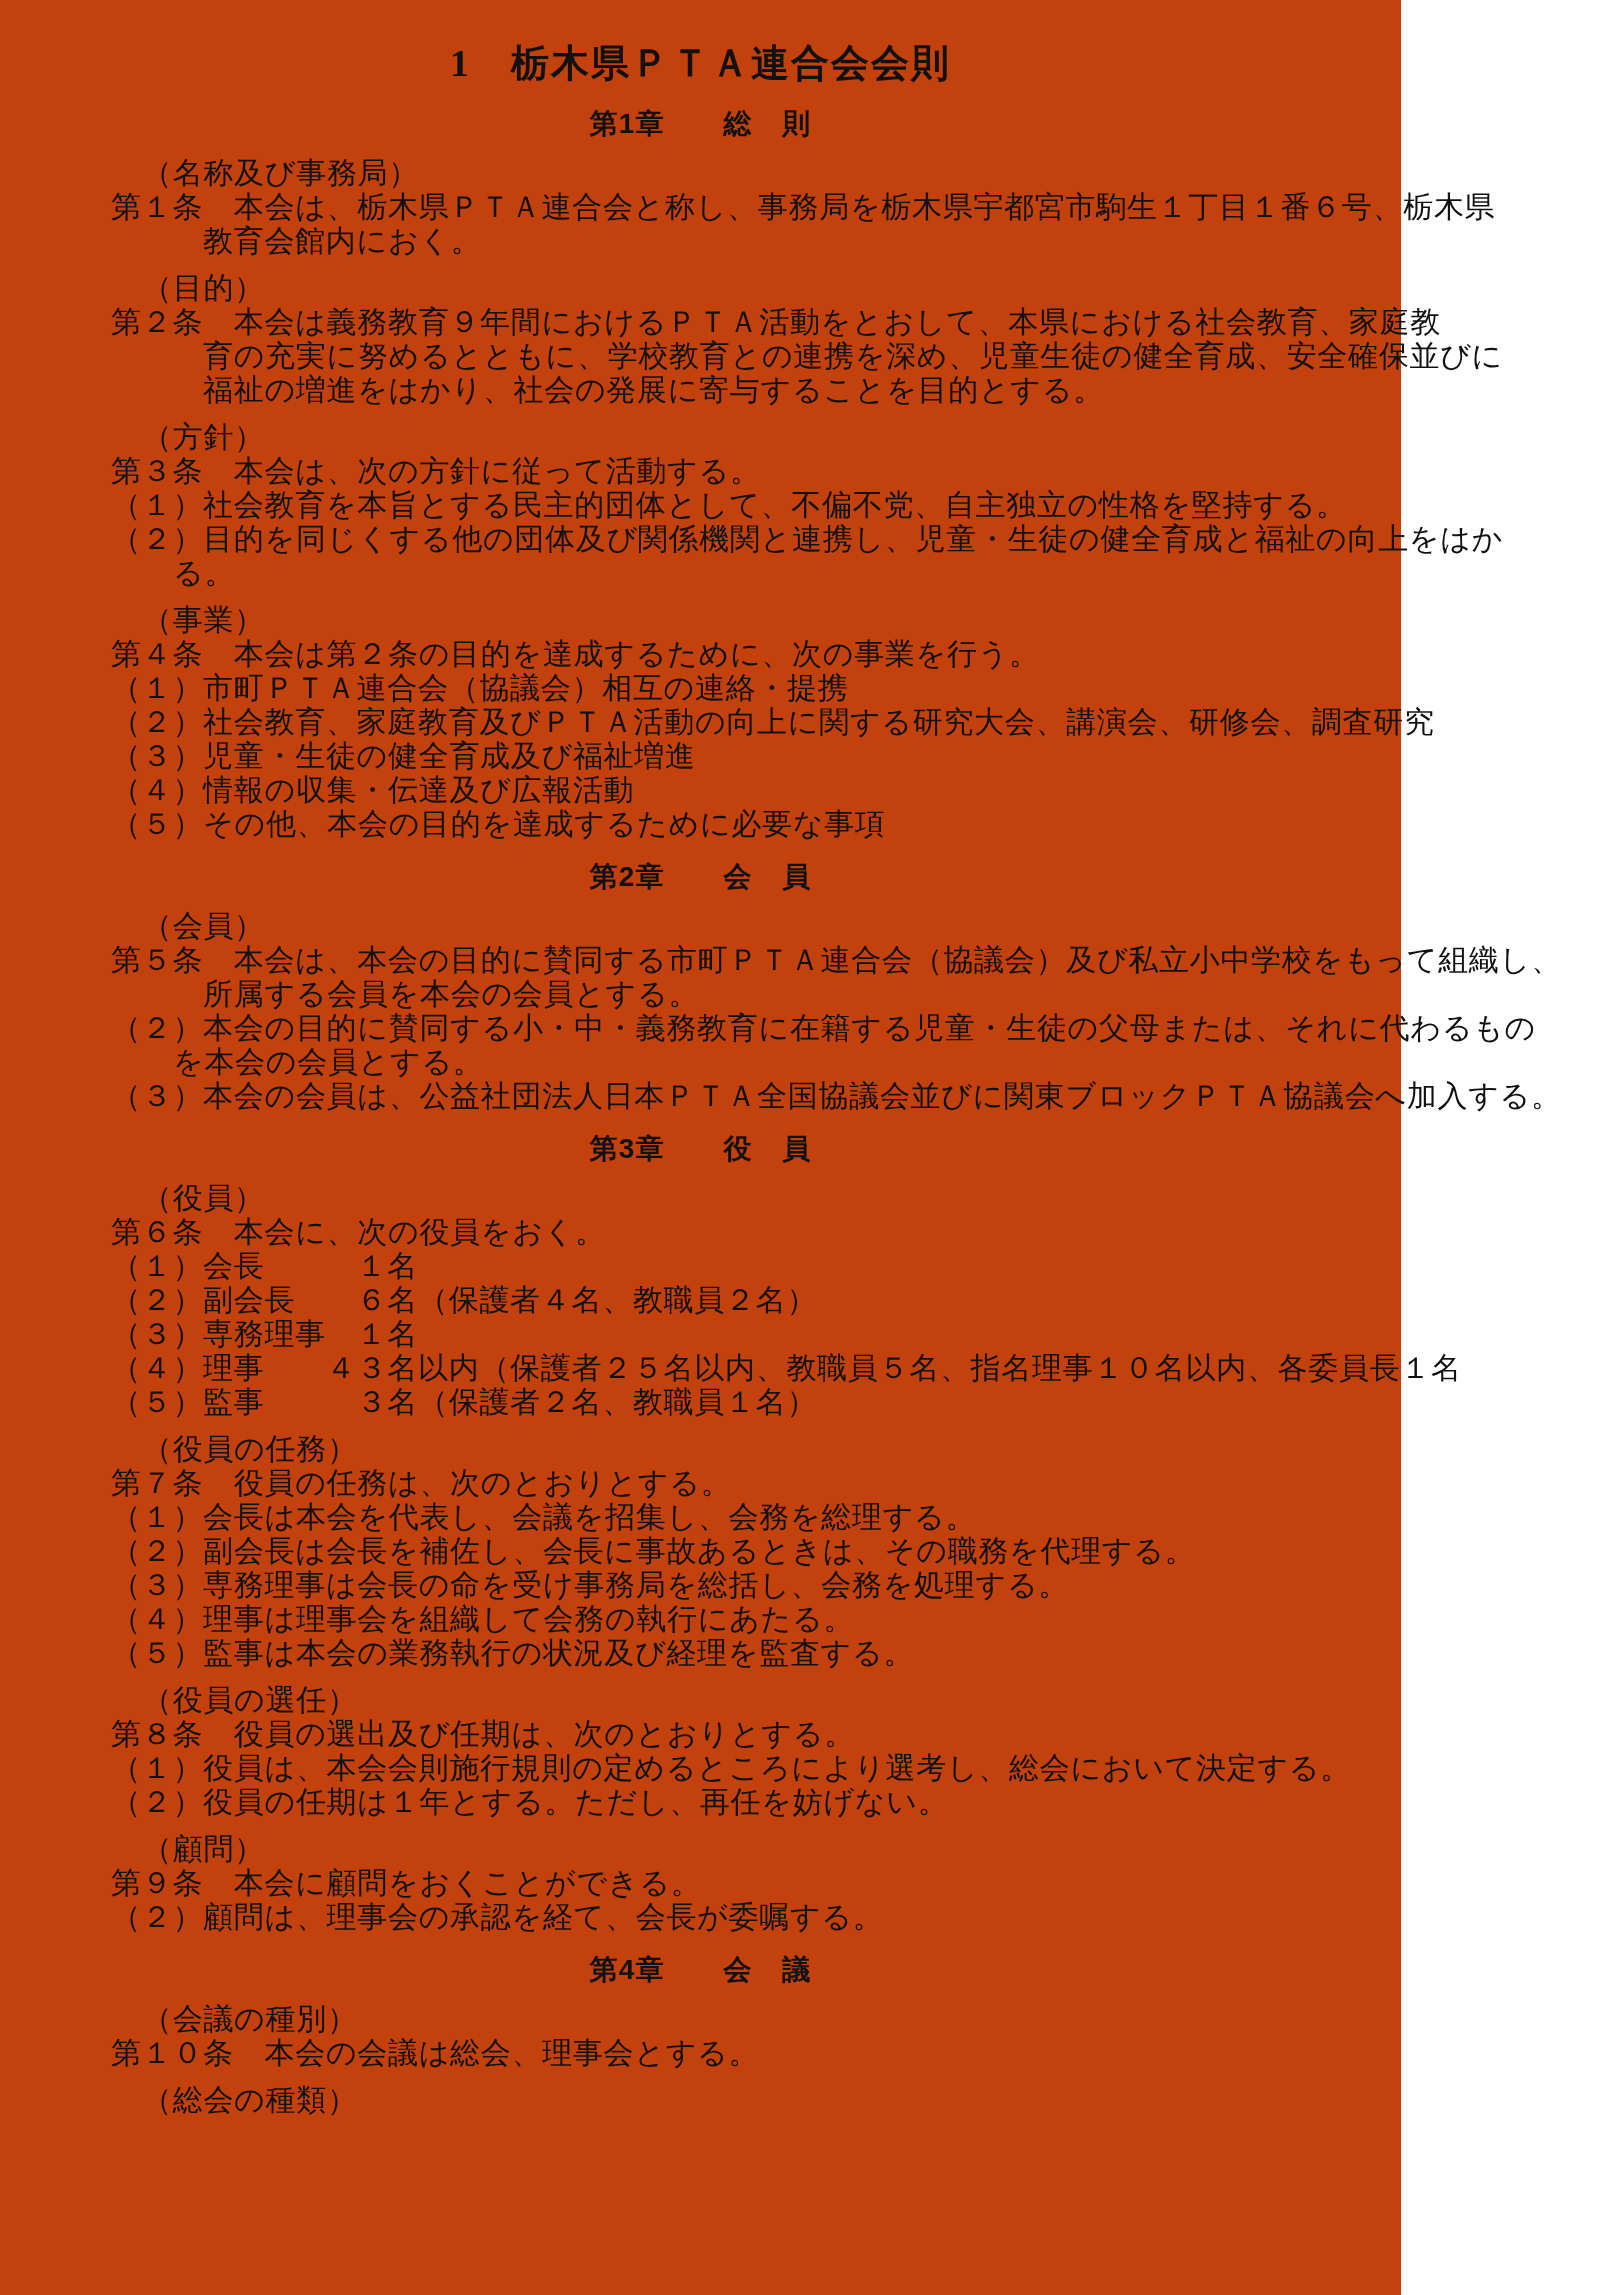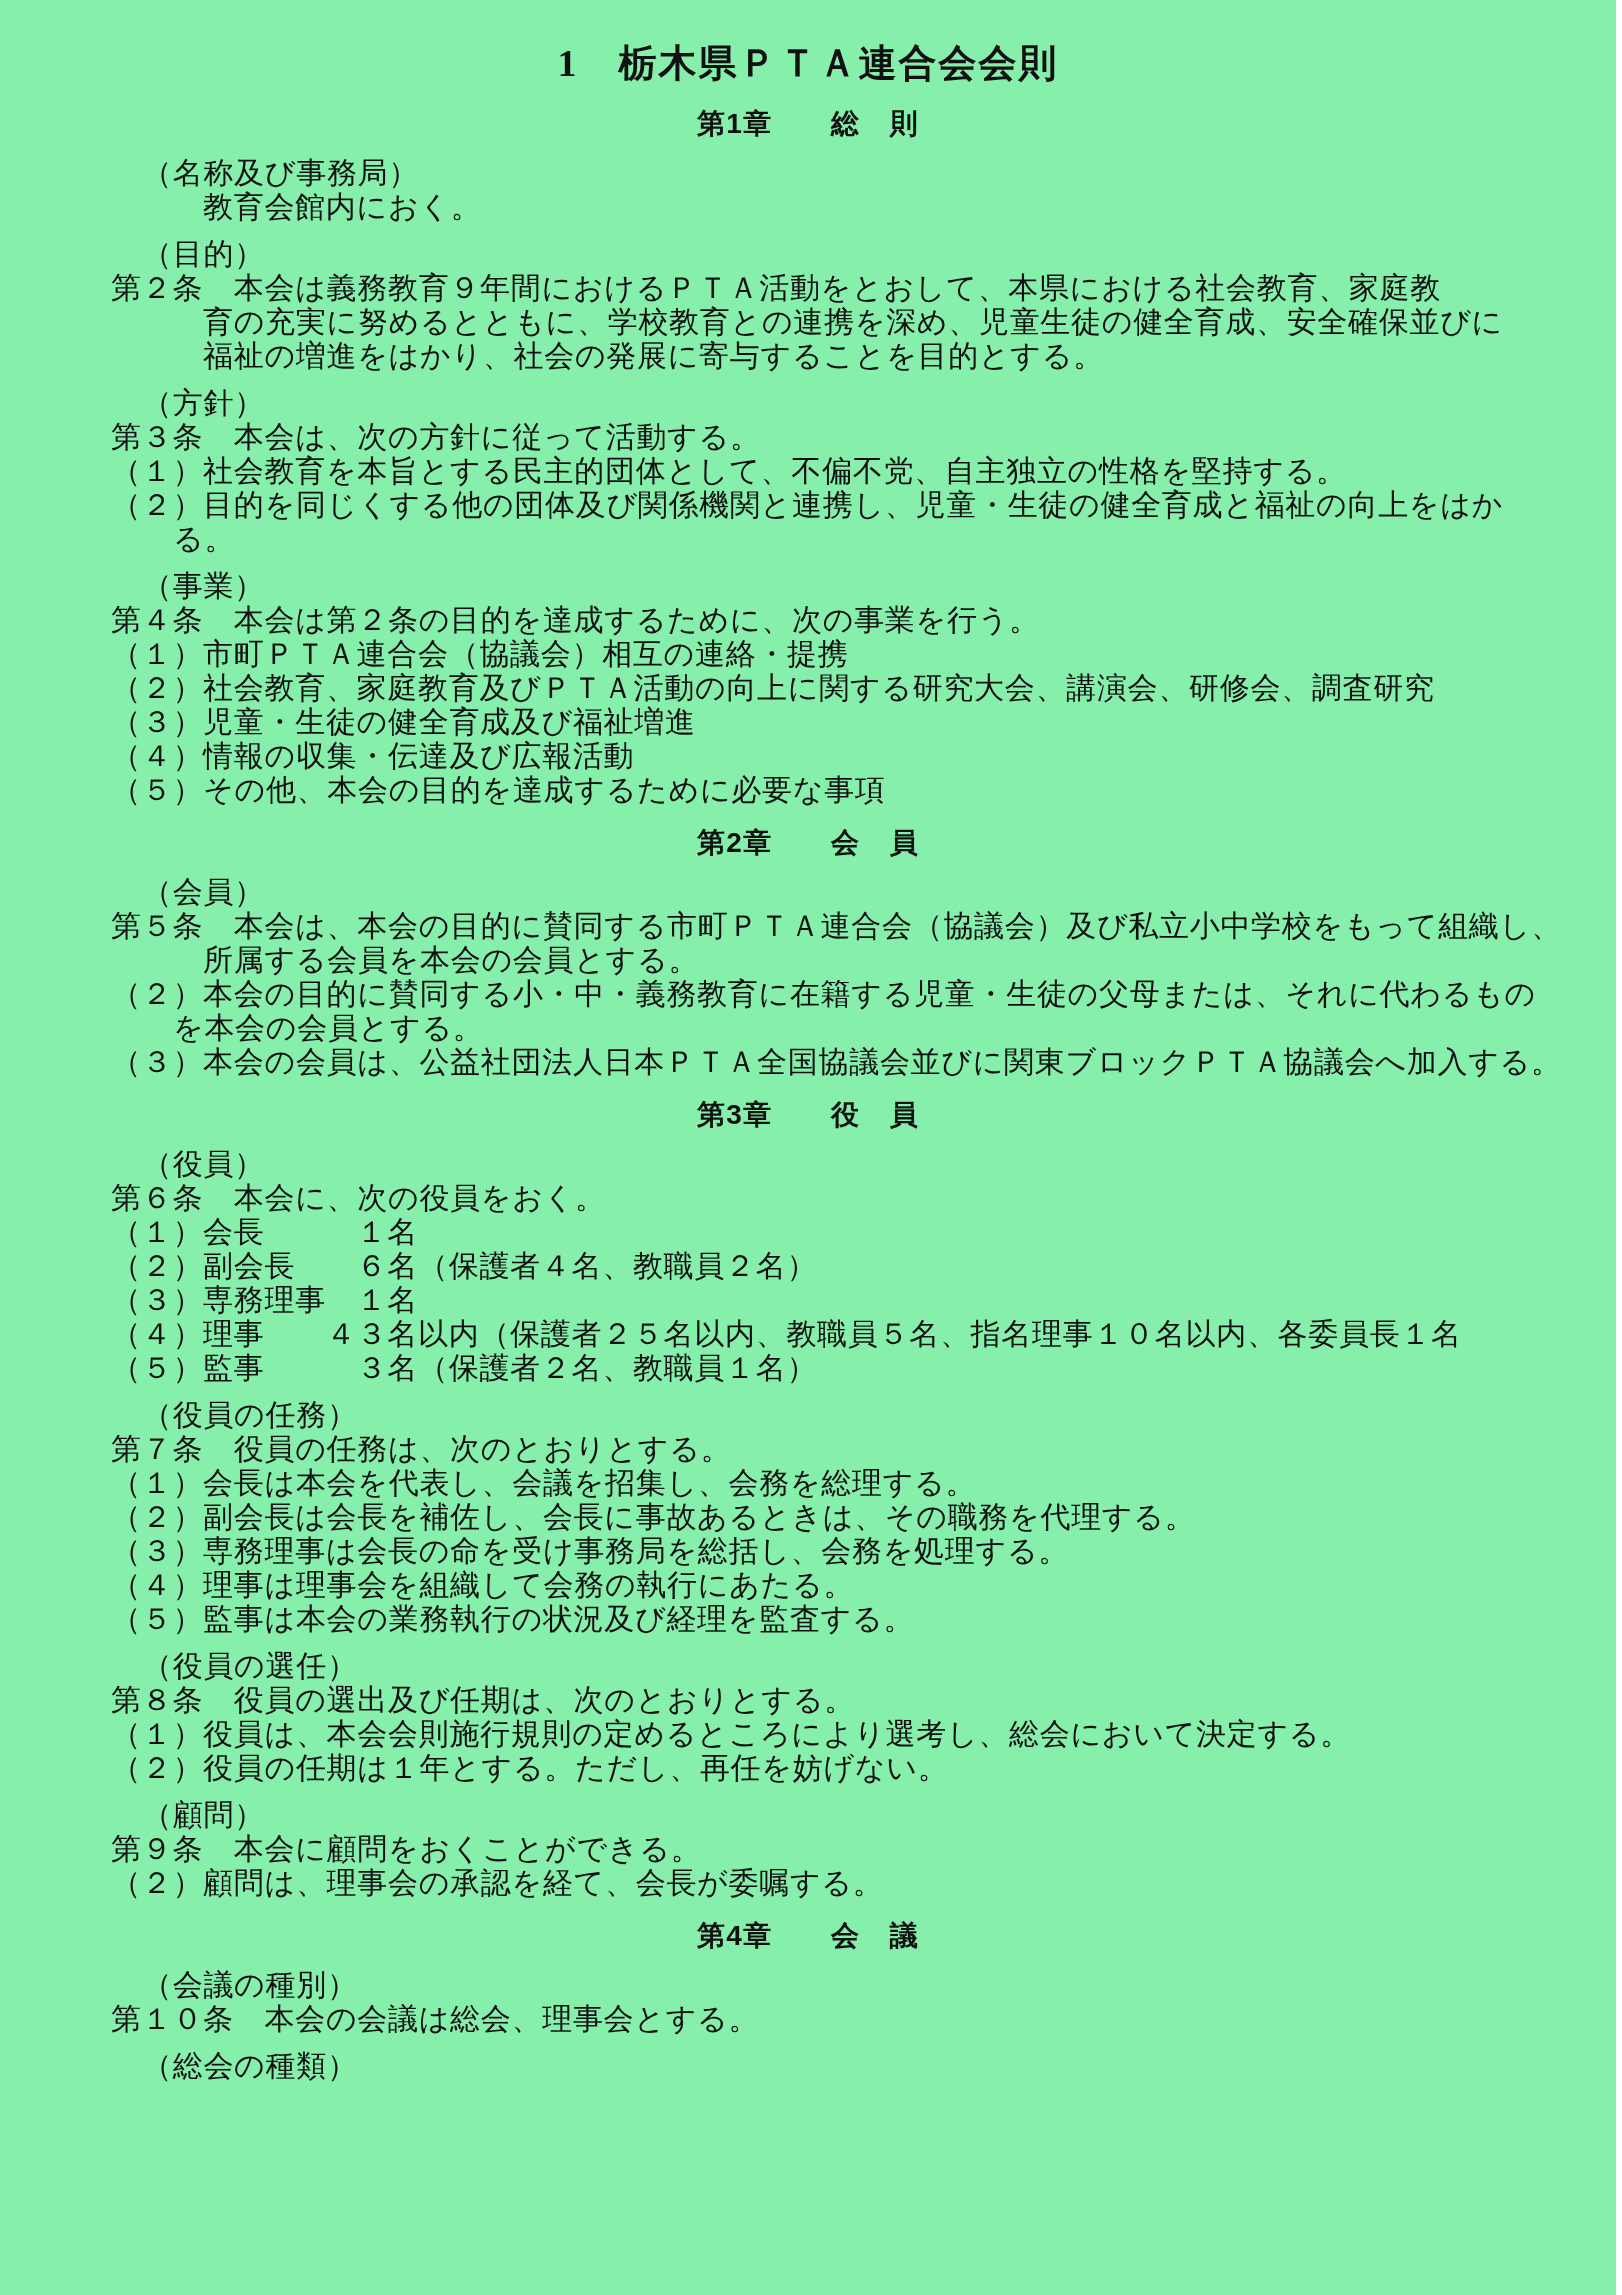--- a/index.html
+++ b/index.html
@@ -9,24 +9,24 @@
   }
   body {
     width: 1623px;
     height: 2295px;
     overflow: hidden;
     color: #111111;
     font-family: "Liberation Serif", "DejaVu Serif", serif;
   }
   .page {
     box-sizing: border-box;
-    width: 1616px;
+    width: 1401px;
     height: 2295px;
     padding: 42px 59px 0 111px;
-    background: #86efac;
+    background: #c2410c;
   }
   .doc-title {
     font-family: "Liberation Serif", "DejaVu Serif", serif;
     font-weight: bold;
     font-size: 38px;
     line-height: 43px;
     letter-spacing: 2px;
     text-align: center;
     margin: 0 52px 19.6px 0;
     white-space: pre;
@@ -55,20 +55,21 @@
   .c3-line { padding-left: 92px; }
 </style>
 </head>
 <body>
 
 <div class="page">
   <div class="doc-title">1　栃木県ＰＴＡ連合会会則</div>
   <div>
       <div class="chapter">第1章　　総　則</div>
       <div class="line label">（名称及び事務局）</div>
+      <div class="line a-line">第１条　本会は、栃木県ＰＴＡ連合会と称し、事務局を栃木県宇都宮市駒生１丁目１番６号、栃木県</div>
       <div class="line c3-line">教育会館内におく。</div>
       <div class="line label">（目的）</div>
       <div class="line a-line">第２条　本会は義務教育９年間におけるＰＴＡ活動をとおして、本県における社会教育、家庭教</div>
       <div class="line c3-line">育の充実に努めるとともに、学校教育との連携を深め、児童生徒の健全育成、安全確保並びに</div>
       <div class="line c3-line">福祉の増進をはかり、社会の発展に寄与することを目的とする。</div>
       <div class="line label">（方針）</div>
       <div class="line a-line">第３条　本会は、次の方針に従って活動する。</div>
       <div class="line i-line">（１）社会教育を本旨とする民主的団体として、不偏不党、自主独立の性格を堅持する。</div>
       <div class="line i-line">（２）目的を同じくする他の団体及び関係機関と連携し、児童・生徒の健全育成と福祉の向上をはか</div>
       <div class="line c2-line">る。</div>

